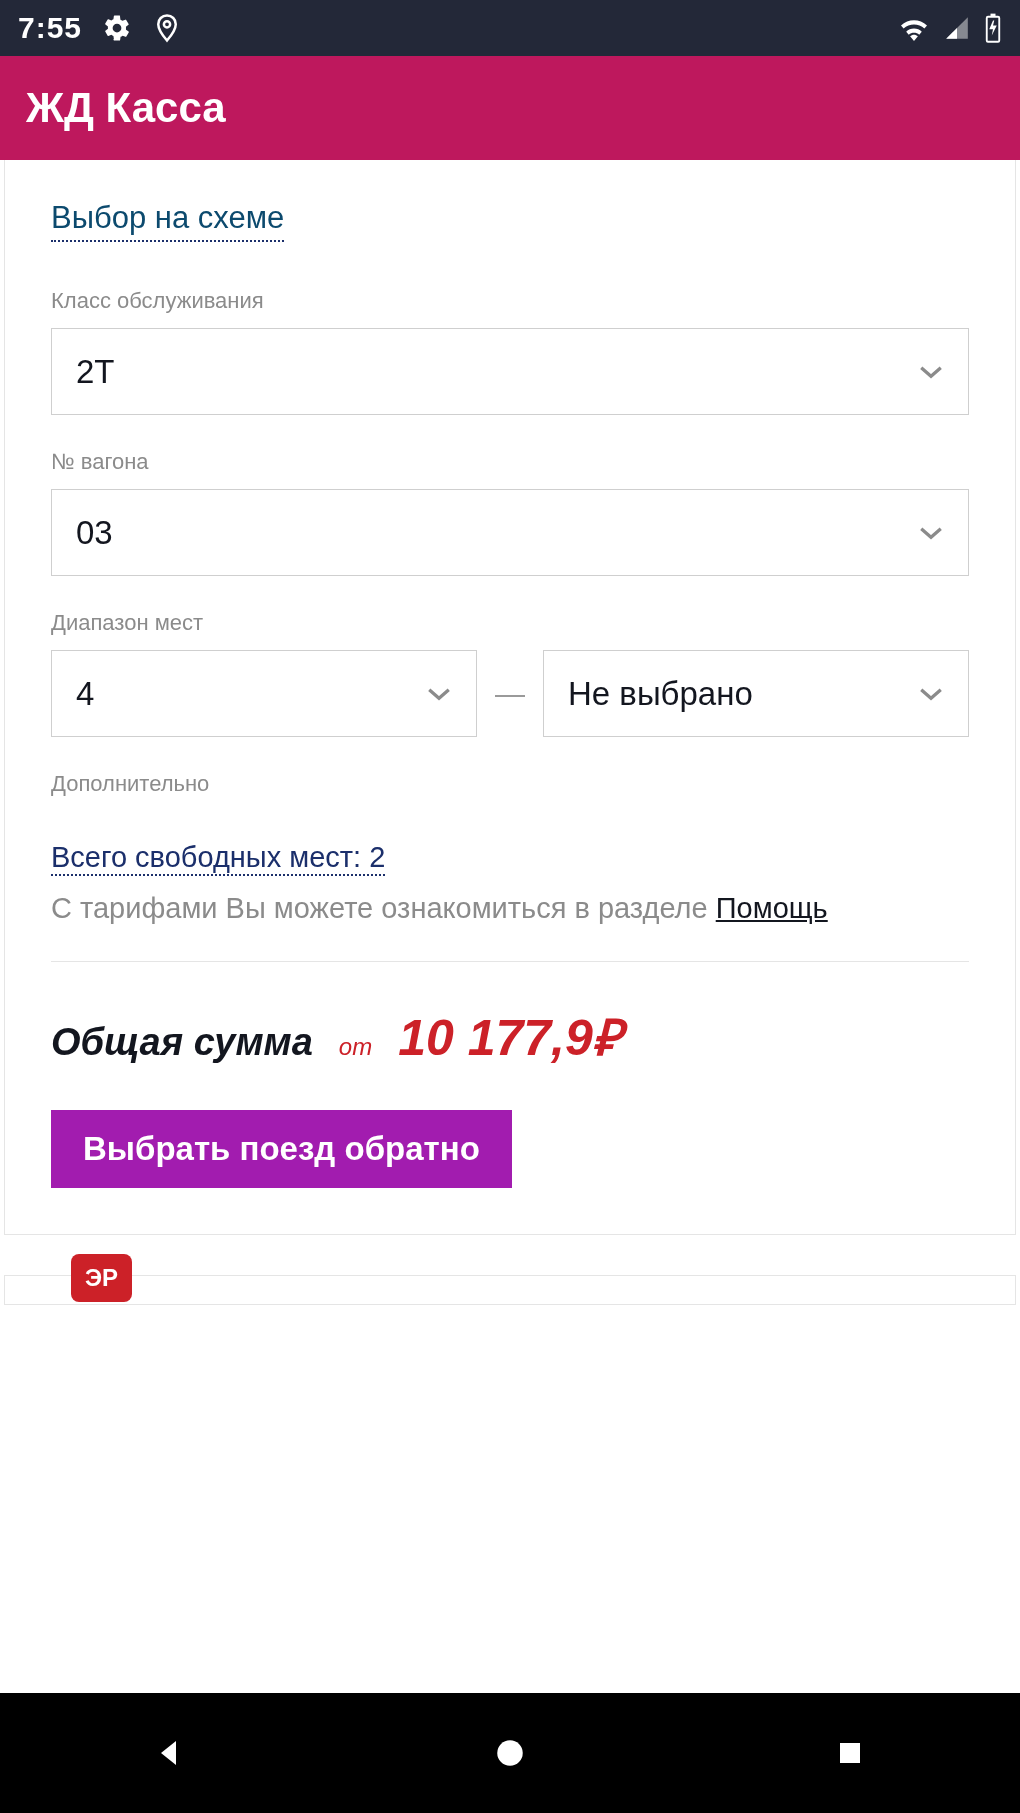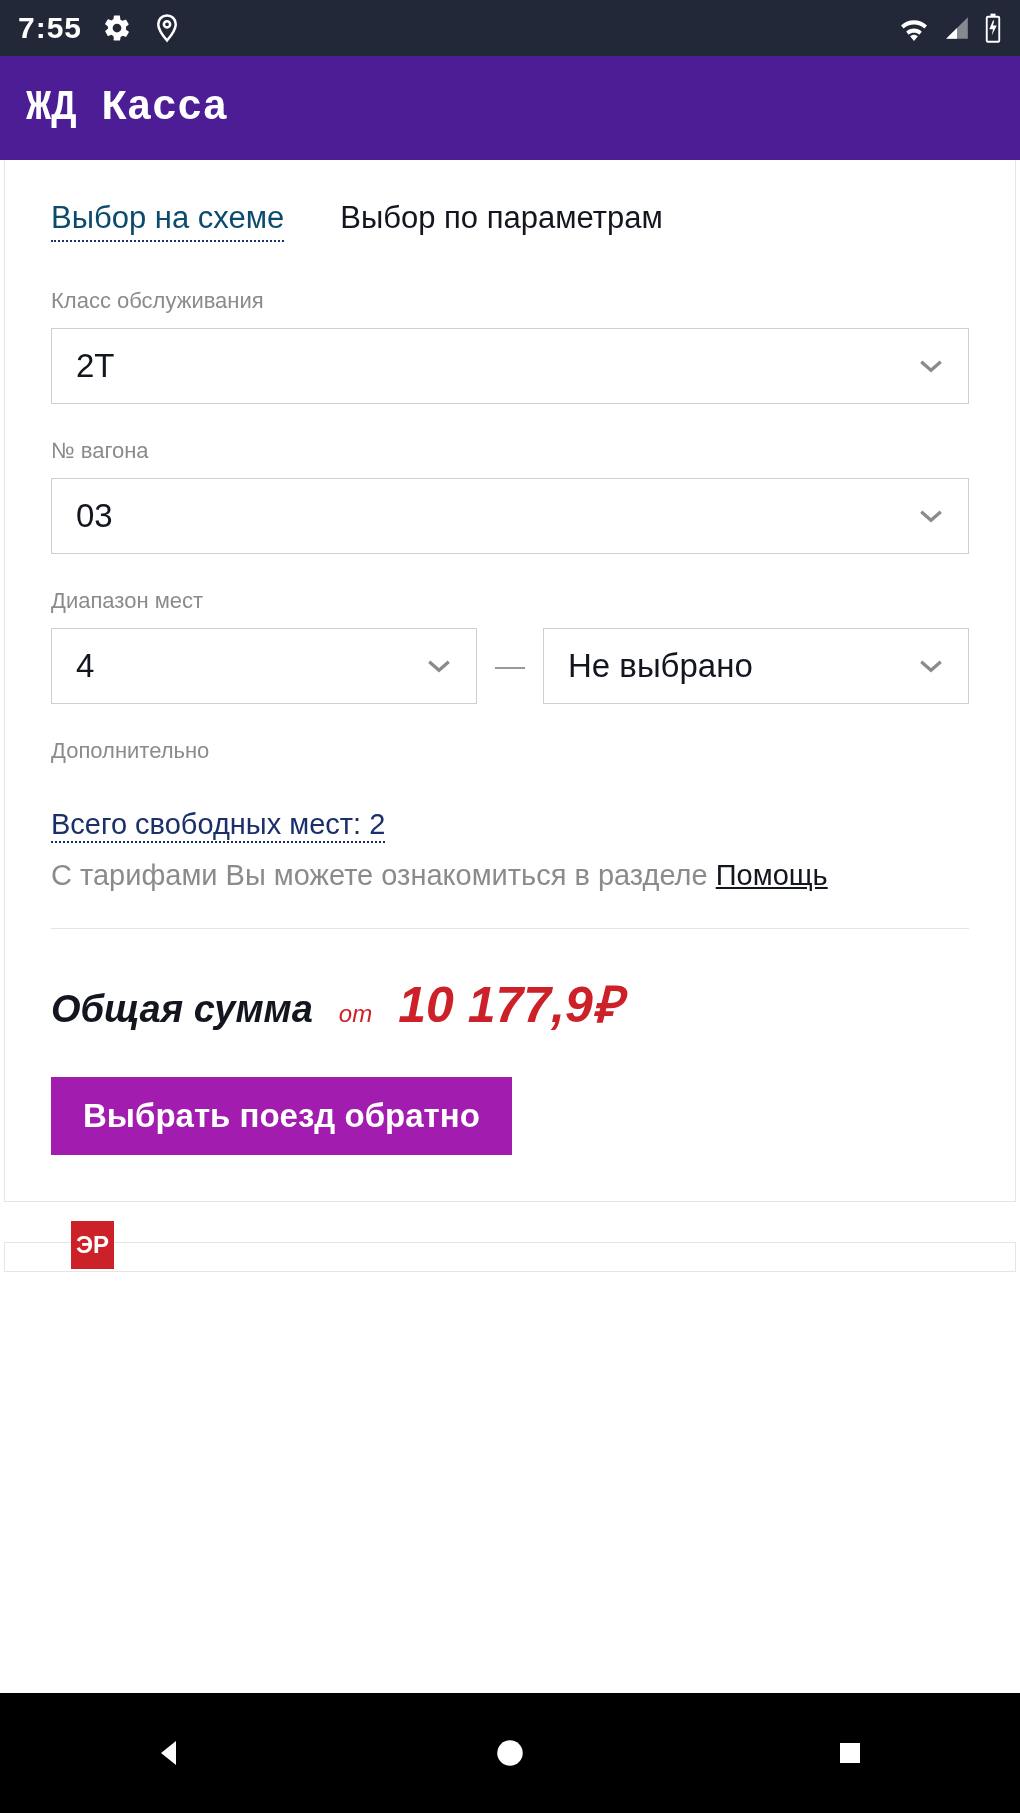--- a/index.html
+++ b/index.html
@@ -7,35 +7,35 @@
   .phone { width: 1020px; height: 1813px; display: flex; flex-direction: column; background: #fff; }
 
   
   .status-bar { height: 56px; background: #232838; color: #fff; display: flex; align-items: center; padding: 0 18px; font-size: 30px; }
   .status-left { display: flex; align-items: center; gap: 20px; }
   .status-right { margin-left: auto; display: flex; align-items: center; gap: 14px; }
   .status-bar .time { font-weight: 600; letter-spacing: 1px; }
   .status-bar svg { display: block; }
 
   
-  .titlebar { height: 104px; background: #4c1d95; color: #fff; display: flex; align-items: center; padding: 0 26px; font-family: Liberation Mono, monospace; }
+  .titlebar { height: 104px; background: #be185d; color: #fff; display: flex; align-items: center; padding: 0 26px; }
   .titlebar .title { font-size: 42px; font-weight: 700; }
 
   
   .content-wrap { flex: 1; background: #fff; overflow: hidden; }
   .card { margin: 0 4px; border: 1px solid #e5e5e5; border-top: none; background: #fff; padding: 40px 46px 46px 46px; }
 
   .tabs { display: flex; gap: 56px; margin-bottom: 46px; }
   .tab { font-size: 31px; color: #13161f; cursor: pointer; }
   .tab.active { color: #0c4a6e; border-bottom: 2px dotted #1b2f6b; padding-bottom: 4px; }
 
   .field-group { margin-bottom: 34px; }
   .field-label { font-size: 22px; color: #8b8b8b; margin-bottom: 14px; }
 
-  .select { border: 1px solid #cfcfcf; height: 76px; display: flex; align-items: center; padding: 0 24px; font-size: 33px; color: #13161f; cursor: pointer; position: relative; background: #fff; }
+  .select { border: 1px solid #cfcfcf; height: 87px; display: flex; align-items: center; padding: 0 24px; font-size: 33px; color: #13161f; cursor: pointer; position: relative; background: #fff; }
   .select.focused { border: 2px solid #000; }
   .select .chevron { margin-left: auto; }
   .chevron svg { display: block; }
 
   .range-row { display: flex; align-items: center; gap: 18px; }
   .range-row .select { flex: 1; }
   .range-dash { font-size: 30px; color: #9a9a9a; }
 
   .free-seats-link { font-size: 29px; color: #1b2f6b; border-bottom: 2px dotted #1b2f6b; display: inline-block; margin-top: 10px; margin-bottom: 10px; }
   .tariff-note { font-size: 29px; color: #8b8b8b; margin-top: 6px; }
@@ -44,21 +44,21 @@
   .divider { height: 1px; background: #e5e5e5; margin: 36px 0 40px 0; }
 
   .total-row { display: flex; align-items: baseline; gap: 26px; margin-bottom: 40px; flex-wrap: wrap; font-style: italic; }
   .total-label { font-size: 38px; font-weight: 700; color: #13161f; }
   .total-from { font-size: 24px; color: #cc2128; }
   .total-amount { font-size: 50px; font-weight: 700; color: #cc2128; }
 
   .primary-btn { background: #a21caf; color: #fff; border: none; font-size: 33px; font-weight: 600; padding: 20px 32px; cursor: pointer; }
 
   .next-card { margin: 40px 4px 0 4px; border: 1px solid #e5e5e5; height: 30px; position: relative; }
-  .er-badge { position: absolute; top: -22px; left: 66px; background: #cc2128; color: #fff; font-size: 24px; font-weight: 600; padding: 10px 5px; border-radius: 0; }
+  .er-badge { position: absolute; top: -22px; left: 66px; background: #cc2128; color: #fff; font-size: 24px; font-weight: 600; padding: 10px 14px; border-radius: 8px; }
 
   
   .navbar { height: 120px; background: #000; display: flex; align-items: center; justify-content: space-around; }
   .navbar .navbtn { width: 120px; height: 80px; display: flex; align-items: center; justify-content: center; cursor: pointer; }
 </style>
 </head>
 <body>
 
 <div class="phone">
 
@@ -101,21 +101,20 @@
 
   <div class="titlebar">
     <div class="title">ЖД Касса</div>
   </div>
 
   <div class="content-wrap">
     <div class="card">
 
       <div class="tabs">
         <span class="tab active">Выбор на схеме</span>
-        <span class="tab">Выбор по параметрам</span>
       </div>
 
       
       <div class="field-group">
         <div class="field-label">Класс обслуживания</div>
         <div class="select">
           <span>2Т</span>
           <span class="chevron">
             <svg width="26" height="16" viewBox="0 0 24 14" fill="none" stroke="#8b8b8b" stroke-width="3">
                 <path d="M3 3l9 8 9-8"></path>

